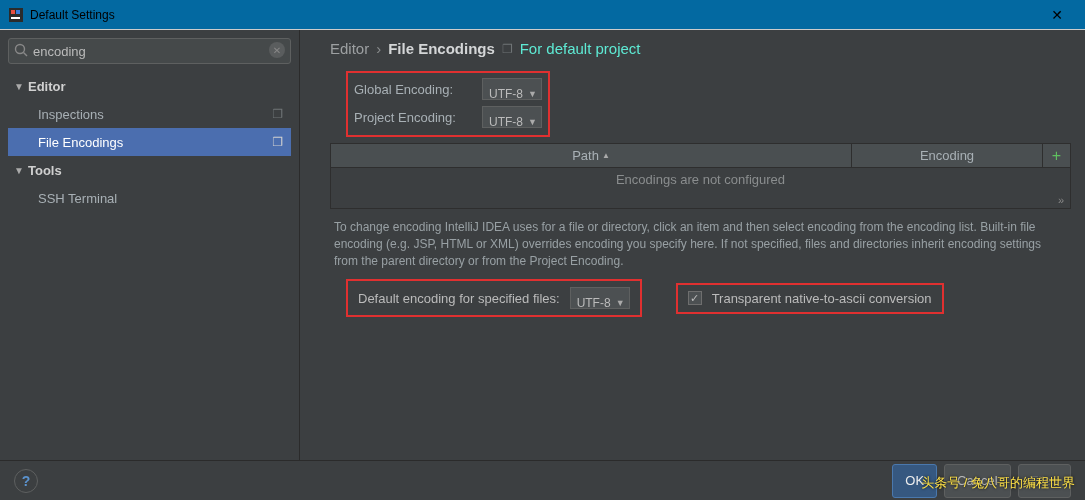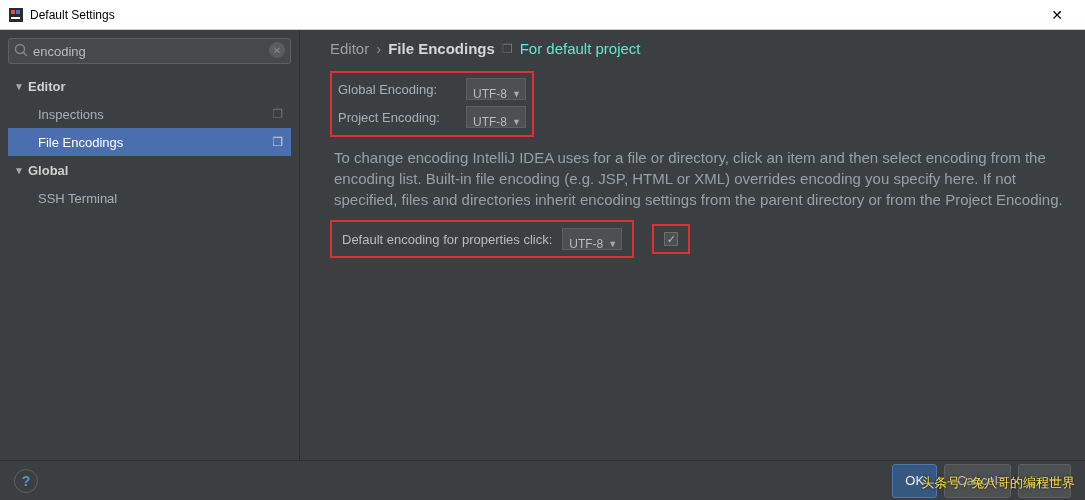--- a/index.html
+++ b/index.html
@@ -1,17 +1,17 @@
 <!DOCTYPE html>
 <html><head>
   <meta charset="utf-8">
   <style>
     * { box-sizing: border-box; margin: 0; padding: 0; }
     body { width: 1085px; height: 500px; background: #3c3f41; font-family: "Segoe UI", Arial, sans-serif; font-size: 13px; color: #bbbbbb; overflow: hidden; position: relative; }
-    .titlebar { height: 30px; background: #ffffff; display: flex; align-items: center; padding: 0 8px; color: #000; border-bottom: 1px solid #ccc; }
+    .titlebar { height: 30px; background: #0369a1; display: flex; align-items: center; padding: 0 8px; color: #000; border-bottom: 1px solid #ccc; }
     .titlebar .icon { width: 16px; height: 16px; margin-right: 6px; display:inline-flex; align-items:center; justify-content:center; }
     .titlebar .title { flex: 1; font-size: 12px; }
     .titlebar .close { width: 40px; text-align: center; font-size: 14px; cursor: pointer; }
     .content { display: flex; height: 430px; gap: 16px; }
     .sidebar { width: 300px; background: #3c3f41; padding: 8px 8px; border-right: 1px solid #2b2b2b; position:relative;}
     .search { position: relative; margin-bottom: 8px; }
     .search input { width: 100%; height: 26px; background: #45494a; border: 1px solid #5e6060; border-radius: 3px; color: #bbbbbb; padding: 0 26px 0 24px; font-size: 13px; }
     .search .search-icon { position: absolute; left: 6px; top: 5px; color: #888; font-size: 13px; }
     .search .clear-icon { position: absolute; right: 6px; top: 4px; color: #888; width:16px; height:16px; border-radius:50%; background:#5a5d5e; display:flex; align-items:center; justify-content:center; font-size:10px; cursor:pointer; }
     .tree { margin-top: 2px; }
@@ -24,31 +24,31 @@
     .main { flex: 1; padding: 10px 14px 10px 14px; position:relative; }
     .breadcrumb { display: flex; align-items: center; gap: 7px; font-size: 15px; margin-bottom: 14px; color:#9da0a2; }
     .breadcrumb .bold { color: #d4d6d7; font-weight:bold; }
     .breadcrumb .sep { color:#8a8d8e; }
     .breadcrumb .proj-icon { color:#6f7476; font-size:12px; }
     .breadcrumb .proj-txt { color:#5eead4; }
     .row { display: flex; align-items: center; height: 26px; margin-bottom:2px; }
     .row label { width: 128px; color:#A8B0B5; font-size:13px; }
     .select { height: 22px; background: #4c5052; border: 1px solid #5e6060; color: #bbbbbb; padding: 9px 18px 0 6px; font-size: 12px; position:relative; display:inline-flex; align-items:center; min-width:58px; cursor:pointer; }
     .select .tri { position:absolute; right:4px; font-size:9px; color:#aaa; }
-    .hl-red { border: 2px solid #e03030; padding:3px 6px; display:inline-block; }
+    .hl-red { border: 2px solid #e03030; padding:3px 6px; display:inline-block;margin-left:16px; }
     .table { margin-top: 6px; border:1px solid #2e2e2e; }
     .table-header { display: flex; background: #4a4f51; border-bottom: 1px solid #2e2e2e; height: 24px; position:relative; }
     .th { display:flex; align-items:center; justify-content:center; color:#A8B0B5; font-size:13px; }
     .th-path { flex:1; border-right:1px solid #2e2e2e; }
     .th-enc { width: 190px; }
     .th-plus { width:28px; background:#4a4f51; color:#5fbf5f; font-size:16px; display:flex; align-items:center; justify-content:center; border-left:1px solid #2e2e2e; cursor:pointer; }
     .sort-tri { font-size:8px; margin-left:3px; color:#aaa; }
     .table-body { height: 40px; background: #3c3f41; display:flex; align-items:flex-start; justify-content:center; color:#8a8d8e; font-size:13px; padding-top:4px; position:relative; }
     .table-more { position:absolute; right:6px; bottom:2px; color:#888; font-size:11px; }
-    .desc { margin-top: 10px; color:#98a0a4; font-size:15px; line-height:1.4; padding:0 4px; }
+    .desc { margin-top: 10px; color:#98a0a4; font-size:12px; line-height:1.4; padding:0 4px; }
     .section-title { margin-top: 20px; color:#A8B0B5; font-size:13px; }
     .prop-row { display:flex; align-items:center; gap:18px; margin-top:10px; }
     .prop-box { display:flex; align-items:center; gap:10px; padding:6px 10px; }
     .checkbox { width:14px; height:14px; background:#4c5052; border:1px solid #6e6e6e; display:inline-flex; align-items:center; justify-content:center; color:#bcbcbc; font-size:11px; cursor:pointer; }
     .footer { position:absolute; left:0; right:0; bottom:0; height:40px; border-top:1px solid #2b2b2b; display:flex; align-items:center; padding:0 14px; background:#3c3f41; }
     .help { width:24px; height:24px; border-radius:50%; border:1px solid #5e6060; display:flex; align-items:center; justify-content:center; color:#5b93cf; font-weight:bold; cursor:pointer; font-size:14px; }
     .footer .spacer { flex:1; }
     .btn { height:34px; padding:0 12px; margin-left:7px; background:#4c5052; border:1px solid #5e6060; color:#bbbbbb; font-size:13px; cursor:pointer; border-radius:3px; }
     .btn.primary { background:#365880; border-color:#4a78ad; color:#eeeeee; }
     .btn.disabled { color:#6a6d6e; }
@@ -90,21 +90,21 @@
       <div class="tree-item child">
         <span>Inspections</span>
         <span class="copy-icon">❐</span>
       </div>
       <div class="tree-item child selected">
         <span>File Encodings</span>
         <span class="copy-icon" style="color:#d0d0d0">❐</span>
       </div>
       <div class="tree-item group">
         <span class="chev">▼</span>
-        <span>Global</span>
+        <span>Tools</span>
       </div>
       <div class="tree-item child">
         <span>SSH Terminal</span>
       </div>
     </div>
   </div>
 
   <div class="main">
     <div class="breadcrumb">
       <span>Editor</span>
@@ -124,34 +124,51 @@
       </div>
       <div class="row">
         <label>Project Encoding:</label>
         <span class="select">
           <span>UTF-8</span>
           <span class="tri">▼</span>
         </span>
       </div>
     </span>
 
+    <div class="table">
+      <div class="table-header">
+        <div class="th th-path">
+          <span>Path</span>
+          <span class="sort-tri">▲</span>
+        </div>
+        <div class="th th-enc">
+          <span>Encoding</span>
+        </div>
+        <div class="th-plus">+</div>
+      </div>
+      <div class="table-body">
+        <span>Encodings are not configured</span>
+        <span class="table-more">»</span>
+      </div>
+    </div>
 
     <div class="desc">To change encoding IntelliJ IDEA uses for a file or directory, click an item and then select encoding from the encoding list. Built-in file encoding (e.g. JSP, HTML or XML) overrides encoding you specify here. If not specified, files and directories inherit encoding settings from the parent directory or from the Project Encoding.</div>
 
 
     <div class="prop-row">
       <span class="hl-red prop-box">
-        <span>Default encoding for properties click:</span>
+        <span>Default encoding for specified files:</span>
         <span class="select">
           <span>UTF-8</span>
           <span class="tri">▼</span>
         </span>
       </span>
       <span class="hl-red prop-box">
         <span class="checkbox">✓</span>
+        <span>Transparent native-to-ascii conversion</span>
       </span>
     </div>
   </div>
 </div>
 
 <div class="footer">
   <span class="help">?</span>
   <span class="spacer"></span>
   <button class="btn primary">OK</button>
   <button class="btn">Cancel</button>

